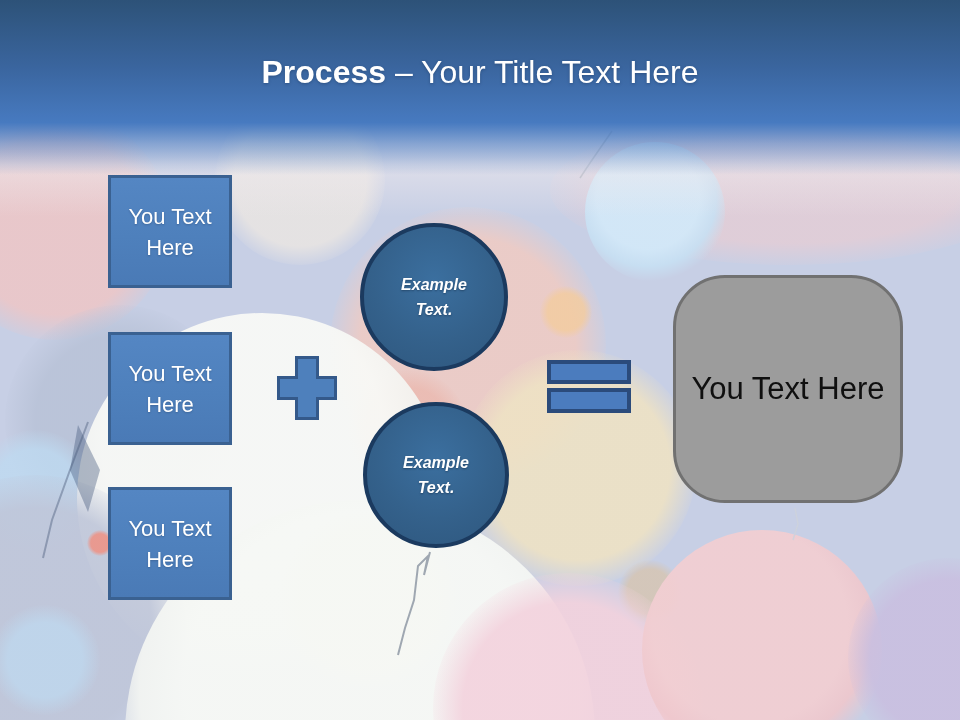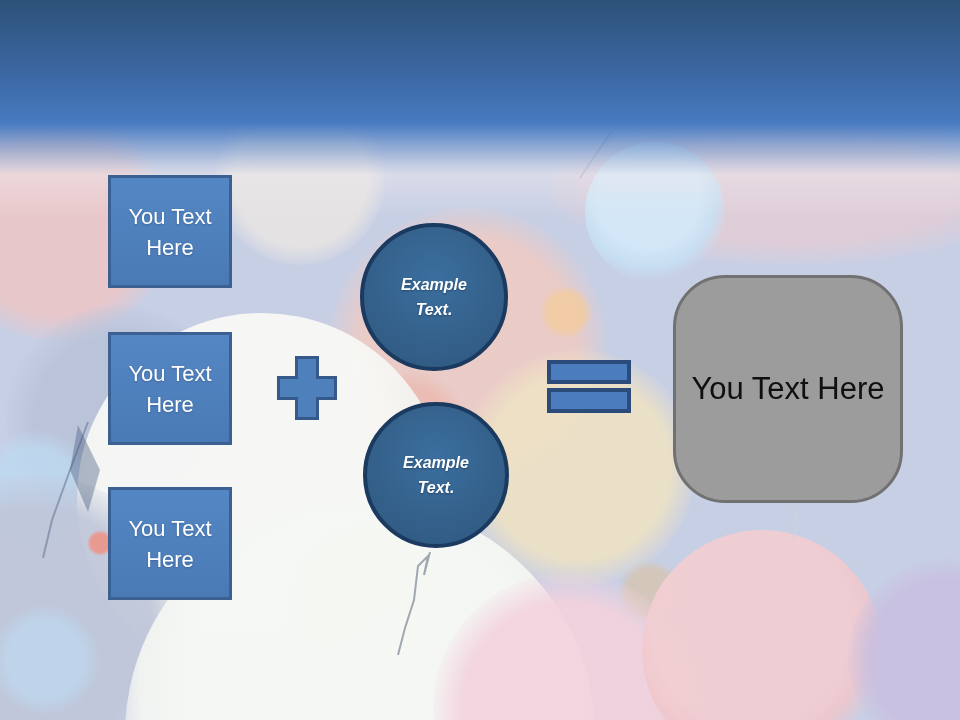--- a/index.html
+++ b/index.html
@@ -98,20 +98,21 @@
       <polyline points="612,131 592,160 580,178" fill="none" stroke="rgba(140,150,165,0.6)" stroke-width="1.5"></polyline>
       <polyline points="88,422 70,470 52,520 43,558" fill="none" stroke="rgba(90,105,135,0.5)" stroke-width="2"></polyline>
       <polyline points="795,508 798,524 793,540" fill="none" stroke="rgba(205,210,220,0.9)" stroke-width="1.5"></polyline>
       <polygon points="78,425 100,470 88,512 70,470" fill="rgba(70,90,125,0.4)"></polygon>
     </svg>
   </div>
 
   <div class="haze"></div>
 
   <div class="header"></div>
+  <h1 class="title"><span class="bold">Process</span><span> – Your Title Text Here</span></h1>
 
   <div class="input-box ib1">
     <span>You Text Here</span>
   </div>
   <div class="input-box ib2">
     <span>You Text Here</span>
   </div>
   <div class="input-box ib3">
     <span>You Text Here</span>
   </div>

